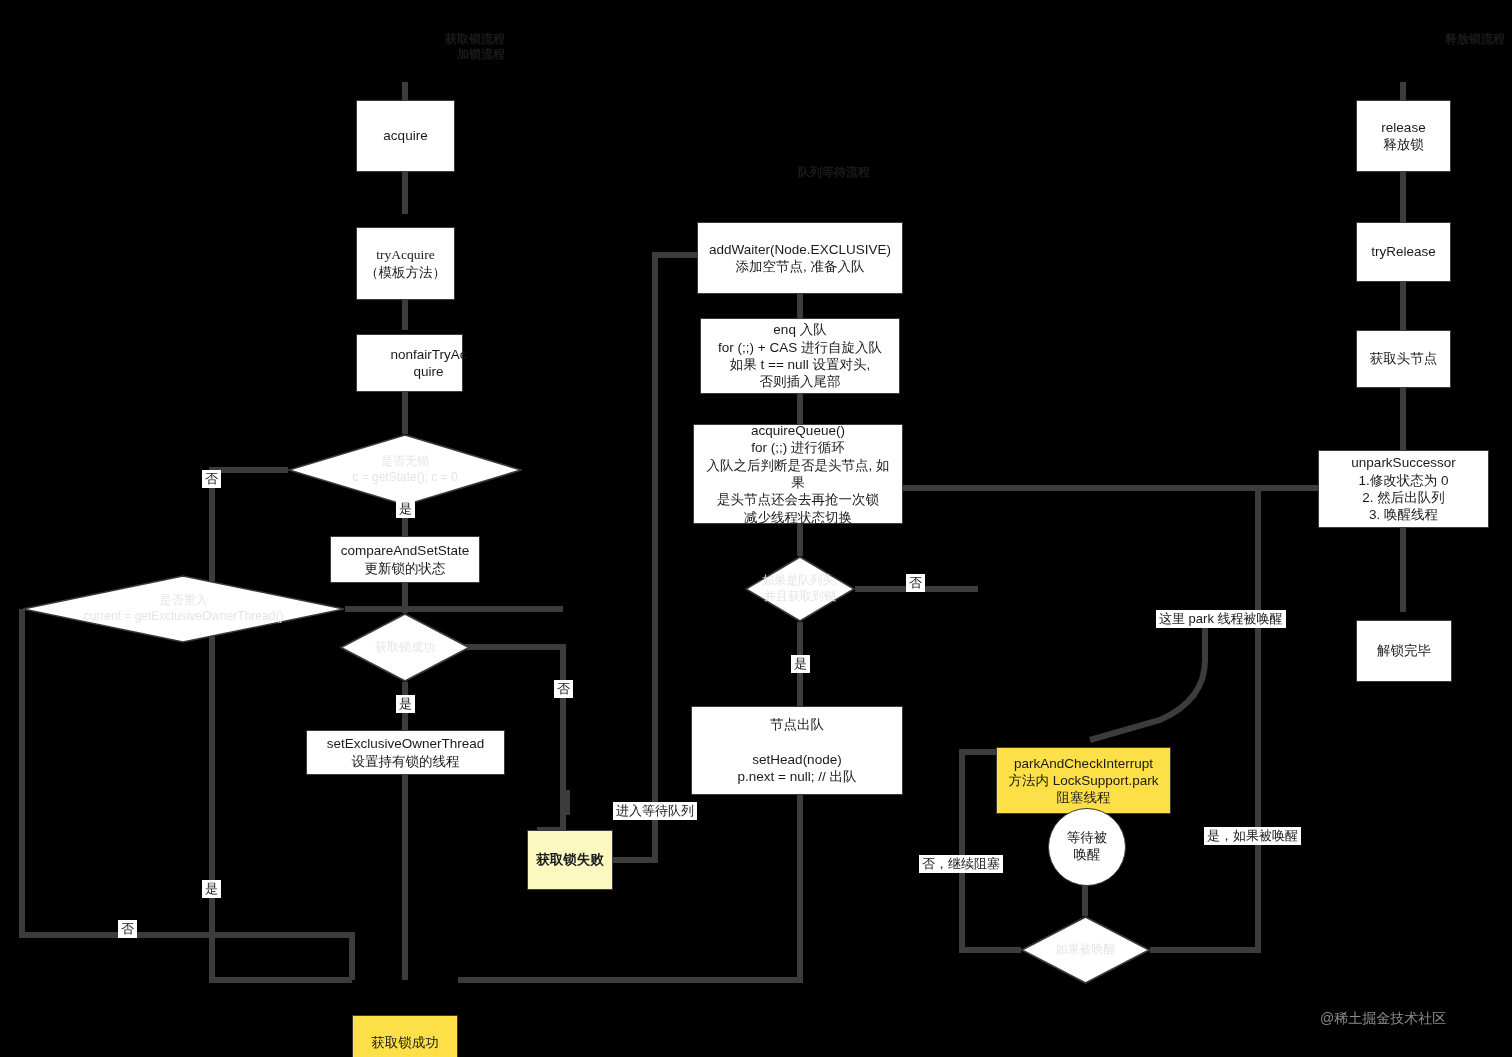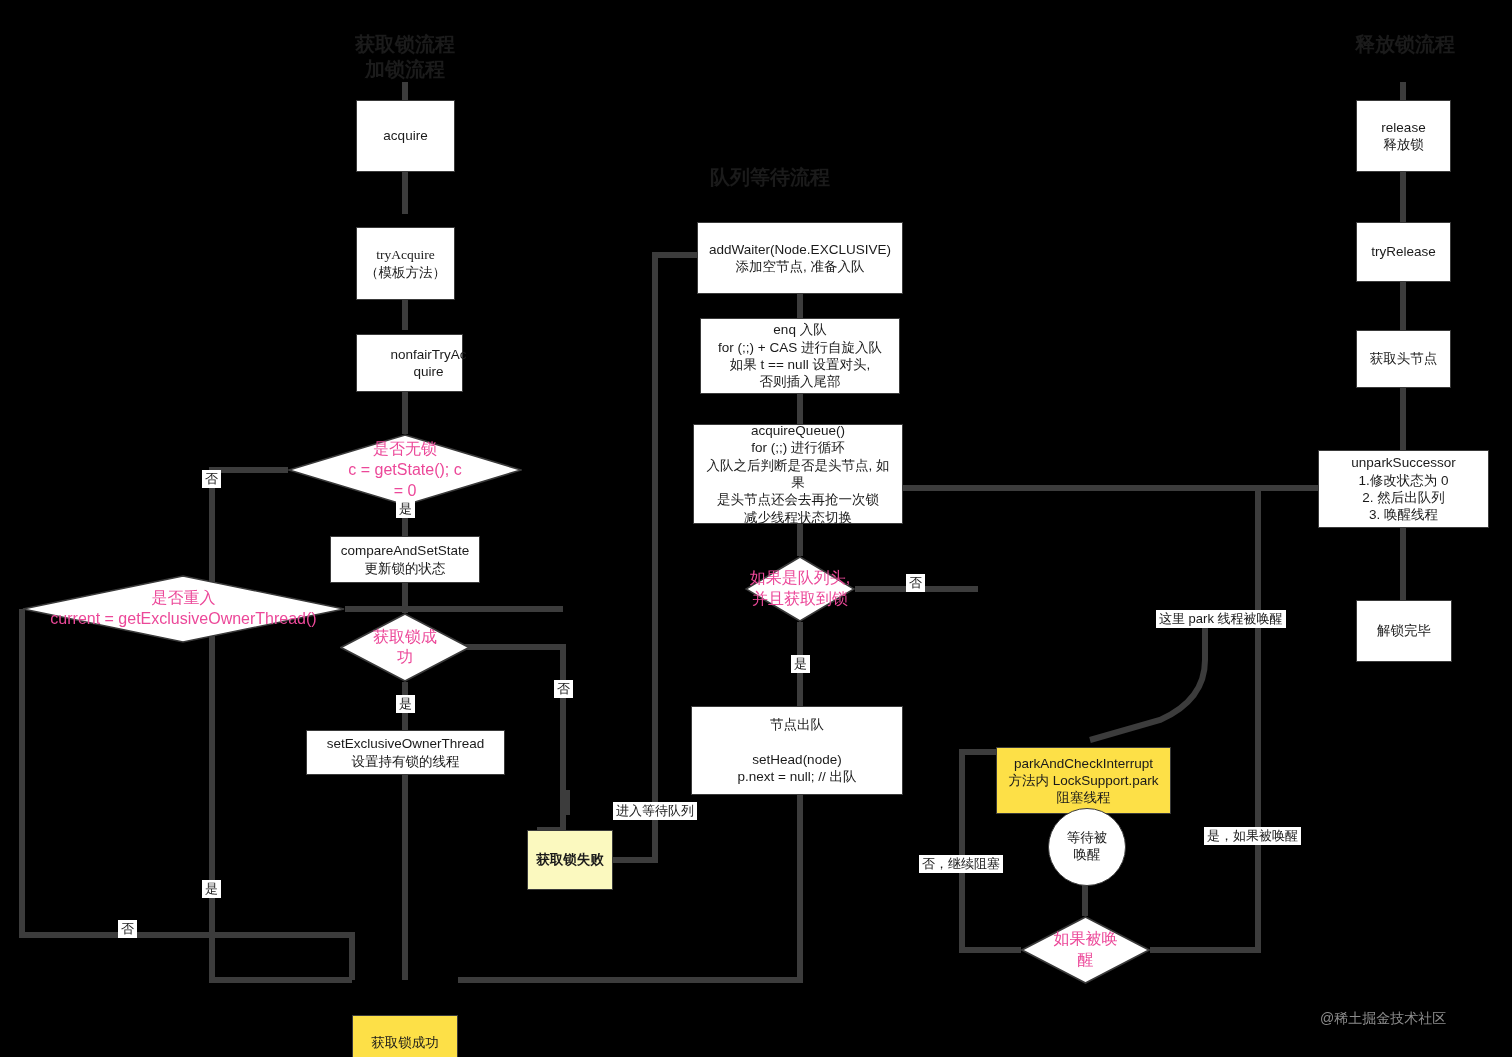--- a/index.html
+++ b/index.html
@@ -21,35 +21,35 @@
     background:#ffffff;border:1px solid #3a3a3a;
     font-size:13.5px;padding:4px 6px;
   }
   .box.yellow{background:#fbf9bf;border-color:#3a3a3a;font-weight:bold;}
   .box.green{background:#fde047;border-color:#3a3a3a;margin-top:35px;}
 
   .diamond-wrap{position:absolute;}
   .diamond-shape{position:absolute;inset:0;}
   .diamond-label{
     position:absolute;left:50%;top:50%;transform:translate(-50%,-50%);
-    white-space:pre-line;text-align:center;font-size:16px;line-height:1.3;
-    color:#ec4899;
+    white-space:pre-line;text-align:center;font-size:12px;line-height:1.3;
+    color:#e5e5e5;
   }
   .circle{
     position:absolute;border-radius:50%;background:#fff;border:1px solid #3a3a3a;
     display:flex;align-items:center;justify-content:center;text-align:center;
     font-size:13.5px;line-height:1.25;white-space:pre-line;color:#1a1a1a;
   }
   .edge-label{
     position:absolute;background:#ffffff;color:#1a1a1a;
     font-size:13px;line-height:1.2;padding:1px 3px;white-space:pre;
   }
   .title{
-    position:absolute;text-align:center;white-space:pre-line;
-    font-size:20px;font-weight:bold;line-height:1.25;
+    position:absolute;text-align:right;white-space:pre-line;
+    font-size:12px;font-weight:bold;line-height:1.25;
     color:#1b1b1b;
   }
   .watermark{
     position:absolute;color:#8d8d8d;font-size:14px;white-space:pre;
   }
 </style>
 </head>
 <body>
 
 <div id="canvas">
@@ -208,21 +208,21 @@
 
   <div class="node box" style="left:1356px;top:222px;width:95px;height:60px;">tryRelease</div>
 
   <div class="node box" style="left:1356px;top:330px;width:95px;height:58px;">获取头节点</div>
 
   <div class="node box" style="left:1318px;top:450px;width:171px;height:78px;">unparkSuccessor
 1.修改状态为 0
 2. 然后出队列
 3. 唤醒线程</div>
 
-  <div class="node box" style="left:1356px;top:600px;width:96px;height:62px;">解锁完毕</div>
+  <div class="node box" style="left:1356px;top:620px;width:96px;height:62px;">解锁完毕</div>
 
   <div class="edge-label" style="left:202px;top:470px;">否</div>
   <div class="edge-label" style="left:396px;top:500px;">是</div>
   <div class="edge-label" style="left:396px;top:695px;">是</div>
   <div class="edge-label" style="left:554px;top:680px;">否</div>
   <div class="edge-label" style="left:202px;top:880px;">是</div>
   <div class="edge-label" style="left:118px;top:920px;">否</div>
   <div class="edge-label" style="left:613px;top:802px;">进入等待队列</div>
   <div class="edge-label" style="left:906px;top:574px;">否</div>
   <div class="edge-label" style="left:791px;top:655px;">是</div>

